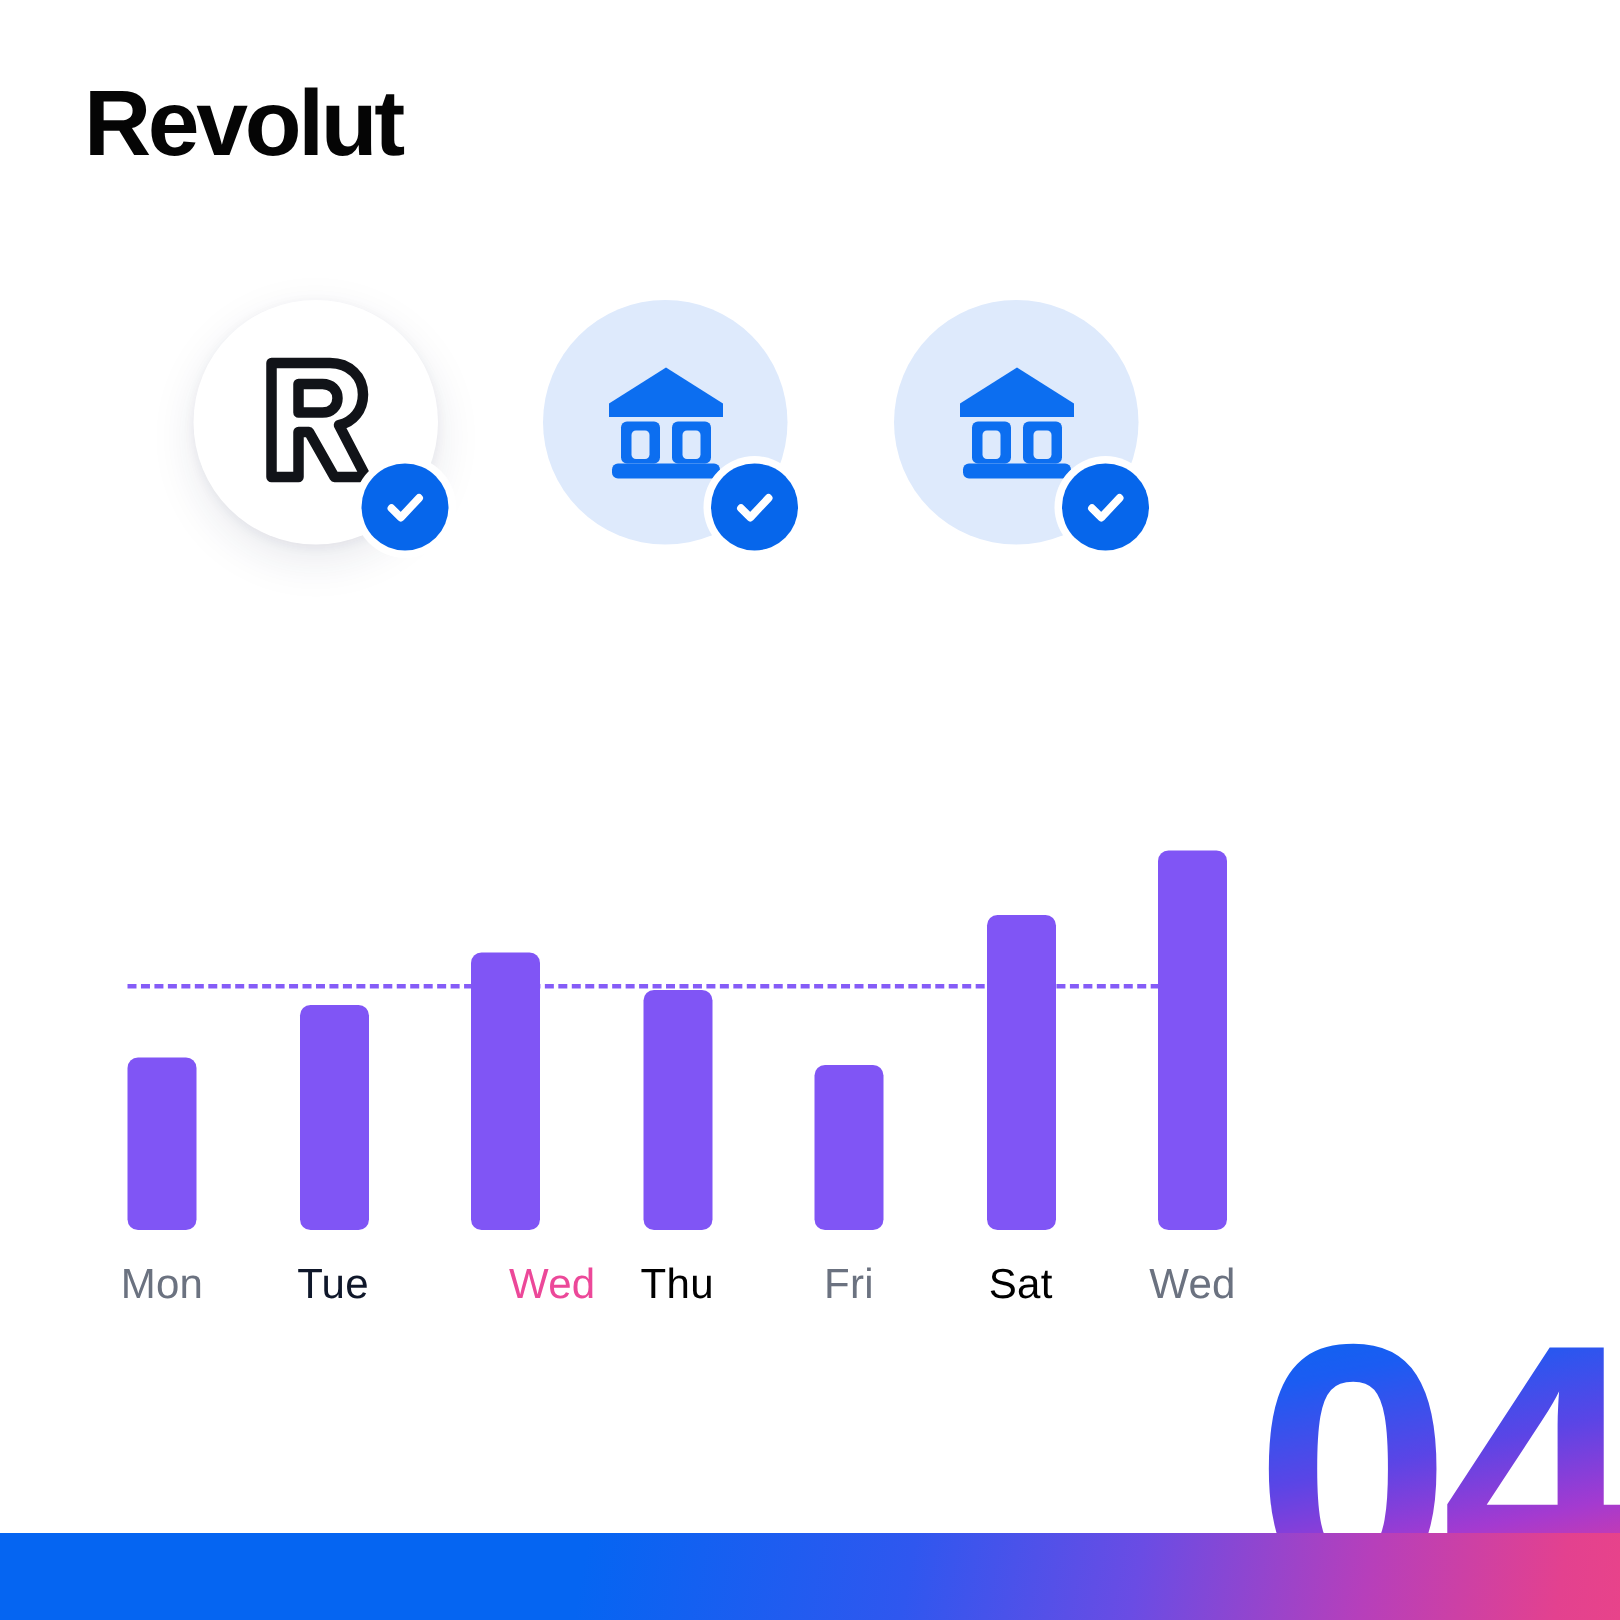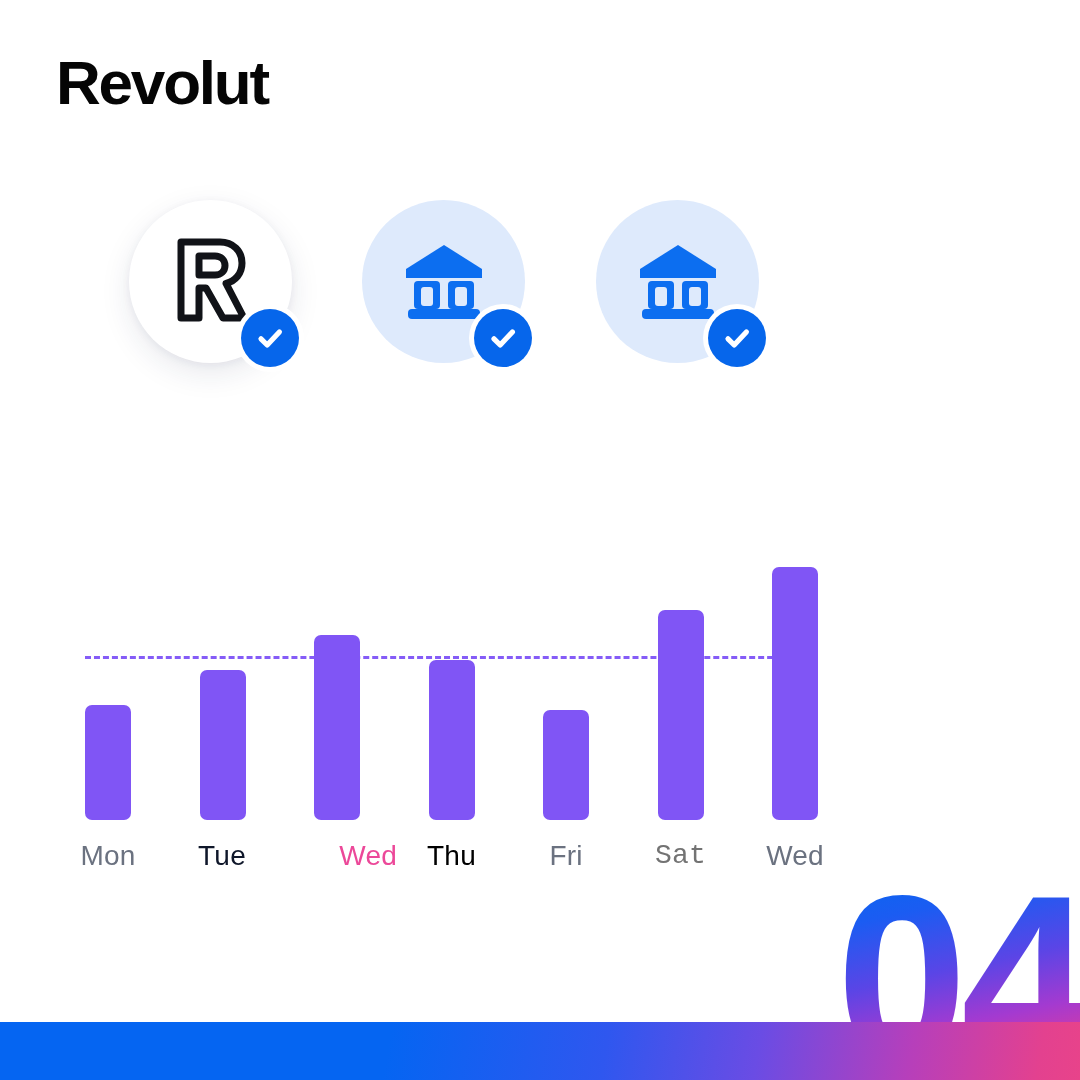--- a/index.html
+++ b/index.html
@@ -267,21 +267,21 @@
         <div class="bar" style="left: 458px; height: 110px; background: rgb(128, 85, 245);"></div>
         <div class="bar" style="left: 572.5px; height: 210px; background: rgb(128, 85, 245);"></div>
         <div class="bar" style="left: 687px; height: 253px; background: rgb(128, 85, 245);"></div>
       </div>
     <div id="x-axis-labels">
         <div class="x-label" style="left: 0px; color: rgb(107, 114, 128);">Mon</div>
         <div class="x-label" style="left: 114px; color: #0f172a;">Tue</div>
         <div class="x-label" style="left: 229px; color: #ec4899; text-align: right;">Wed</div>
         <div class="x-label" style="left: 343.5px; color: #000000;">Thu</div>
         <div class="x-label" style="left: 458px; color: rgb(107, 114, 128);">Fri</div>
-        <div class="x-label" style="left: 572.5px; color: #737373; font-family: Liberation Mono, monospace;">Sat</div>
+        <div class="x-label" style="left: 572.5px; color: #000000;">Sat</div>
         <div class="x-label" style="left: 687px; color: rgb(107, 114, 128);">Wed</div>
       </div>
   </div>
 
   <div id="slide-number">04</div>
 
   <div id="bottom-band"></div>
 
 </div>
 

